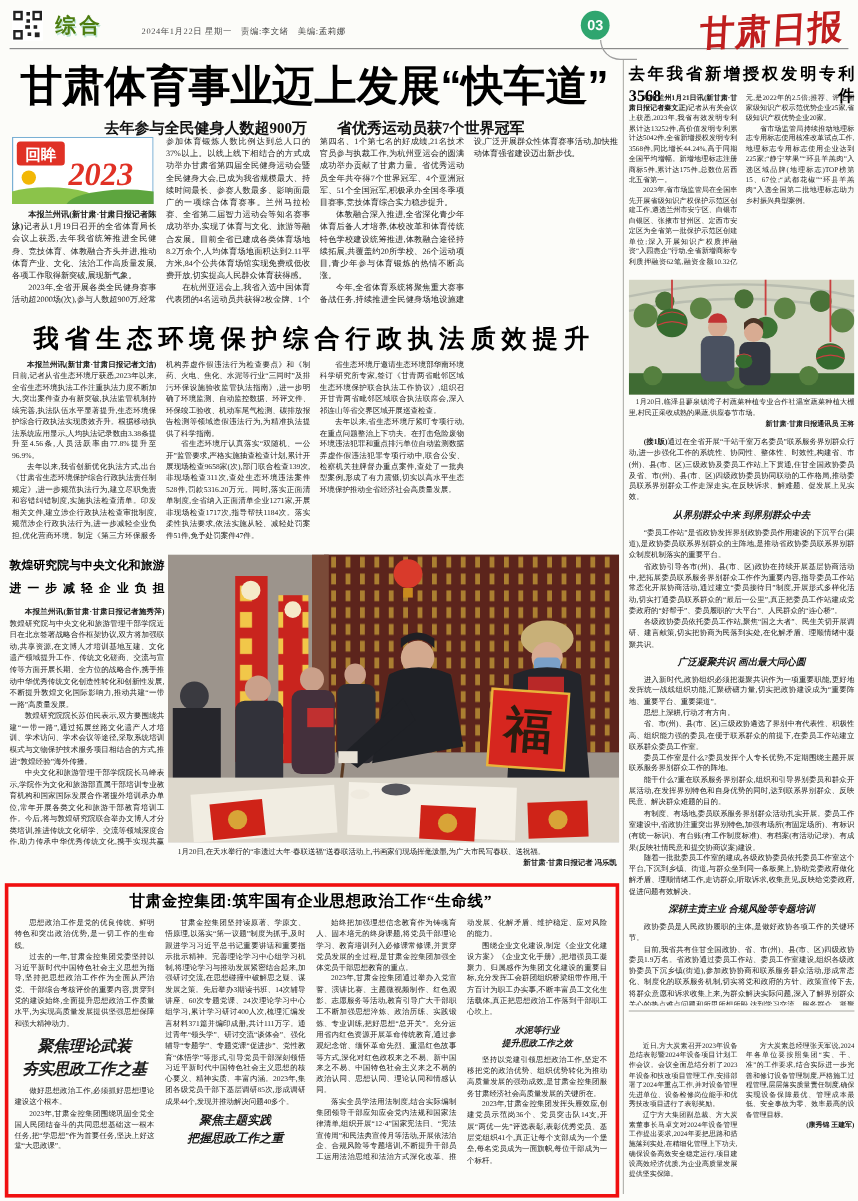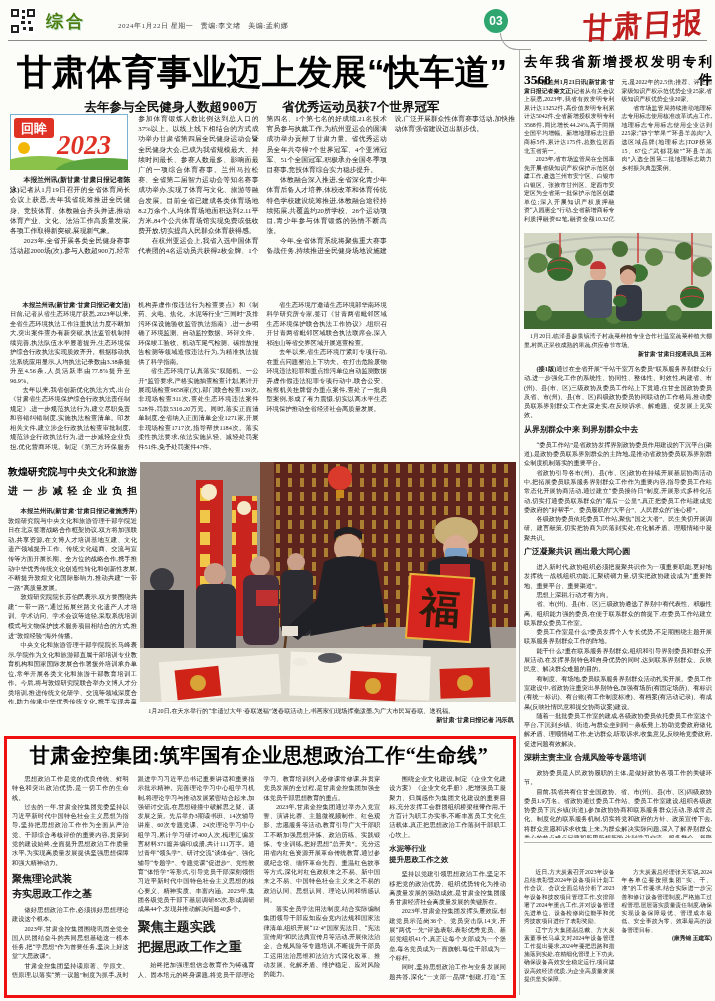--- a/index.html
+++ b/index.html
@@ -14,30 +14,30 @@
   .page-circle{width:24px;height:24px;border-radius:50%;background:#2fa56f;color:#fff;
         font-family:"Liberation Sans",sans-serif;font-weight:bold;font-size:12px;
         display:flex;align-items:center;justify-content:center;}
   .page-arc{width:30px;height:16px;border:1px solid #9c9c9c;border-top:none;border-right:none;
         border-radius:0 0 0 18px;}
   .masthead{font-family:"DejaVu Serif",serif;font-weight:bold;font-size:29px;color:#bf1e1e;
         transform:rotate(-3deg) skewX(-6deg);letter-spacing:1px;}
   
   .h-main{font-family:"Liberation Sans",sans-serif;font-weight:700;font-size:35px;
         text-align:center;letter-spacing:0;line-height:1.1;color:#000;}
-  .h-sub{font-family:Liberation Mono, monospace;font-weight:bold;font-size:12.5px;text-align:center;color:#111;}
+  .h-sub{font-family:Liberation Serif, serif;font-weight:bold;font-size:12.5px;text-align:center;color:#111;}
   .h-env{font-family:"Liberation Sans",sans-serif;font-weight:900;font-size:21px;text-align:center;letter-spacing:5px;color:#000;}
   .h-col{font-family:Liberation Serif, serif;font-weight:900;color:#000;}
   .jl{text-align:justify;text-align-last:justify;}
   
   .flow{text-align:justify;overflow:hidden;column-fill:auto;}
   .flow p{margin:0;text-indent:2em;}
   .intro{font-weight:bold;}
-  .sub{font-family:"Liberation Sans",sans-serif;font-weight:bold;text-align:left;text-indent:0 !important;
-       white-space:pre-line;margin:4px 0 !important;}
+  .sub{font-family:"Liberation Sans",sans-serif;font-weight:bold;text-align:center;text-indent:0 !important;
+       white-space:pre-line;margin:4px 0 !important;font-style:italic;}
   .sig{text-align:right;text-indent:0 !important;font-weight:bold;}
   .caption{font-size:6.2px;line-height:1.5;text-align:justify;}
   .vrule{border-left:1px solid #b5b5b0;}
   .hrule{border-top:1px solid #b5b5b0;}
   .redbox{border:3px solid #f01010;}
 </style>
 </head>
 <body>
 
 <div class="page">
@@ -81,20 +81,21 @@
         <text x="74" y="40" text-anchor="middle" font-size="27" font-weight="bold" font-style="italic" fill="#e03125">2023</text>
       </svg>
     </div>
     <p><b class="intro">本报兰州讯(新甘肃·甘肃日报记者陈泳)</b><span>记者从1月19日召开的全省体育局长会议上获悉,去年我省统筹推进全民健身、竞技体育、体教融合齐头并进,推动体育产业、文化、法治工作高质量发展,各项工作取得新突破,展现新气象。</span></p>
     <p>2023年,全省开展各类全民健身赛事活动超2000场(次),参与人数超900万,经常参加体育锻炼人数比例达到总人口的37%以上。以线上线下相结合的方式成功举办甘肃省第四届全民健身运动会暨全民健身大会,已成为我省规模最大、持续时间最长、参赛人数最多、影响面最广的一项综合体育赛事。兰州马拉松赛、全省第二届智力运动会等知名赛事成功举办,实现了体育与文化、旅游等融合发展。目前全省已建成各类体育场地8.2万余个,人均体育场地面积达到2.11平方米,84个公共体育场馆实现免费或低收费开放,切实提高人民群众体育获得感。</p>
     <p>在杭州亚运会上,我省入选中国体育代表团的4名运动员共获得2枚金牌、1个第四名、1个第七名的好成绩,21名技术官员参与执裁工作,为杭州亚运会的圆满成功举办贡献了甘肃力量。省优秀运动员全年共夺得7个世界冠军、4个亚洲冠军、51个全国冠军,积极承办全国冬季项目赛事,竞技体育综合实力稳步提升。</p>
     <p>体教融合深入推进,全省深化青少年体育后备人才培养,体校改革和体育传统特色学校建设统筹推进,体教融合途径持续拓展,共覆盖约20所学校、26个运动项目,青少年参与体育锻炼的热情不断高涨。</p>
     <p>今年,全省体育系统将聚焦重大赛事备战任务,持续推进全民健身场地设施建设,广泛开展群众性体育赛事活动,加快推动体育强省建设迈出新步伐。</p>
   </div>
 
+  <div class="abs h-env" style="left:8px;top:268px;width:508px">我省生态环境保护综合行政执法质效提升</div>
   <div class="abs flow" style="left:10px;top:300px;width:505px;height:157px;column-count:4;column-gap:8px;font-size:6.3px;line-height:1.5">
     <p><b class="intro">本报兰州讯(新甘肃·甘肃日报记者文洁)</b><span>日前,记者从省生态环境厅获悉,2023年以来,全省生态环境执法工作注重执法力度不断加大,突出案件查办有新突破,执法监管机制持续完善,执法队伍水平显著提升,生态环境保护综合行政执法实现质效齐升。根据移动执法系统应用显示,人均执法记录数由3.38条提升至4.56条,人员活跃率由77.8%提升至96.9%。</span></p>
     <p>去年以来,我省创新优化执法方式,出台《甘肃省生态环境保护综合行政执法责任制规定》,进一步规范执法行为,建立尽职免责和容错纠错制度,实施执法检查清单。印发相关文件,建立涉企行政执法检查审批制度,规范涉企行政执法行为,进一步减轻企业负担,优化营商环境。制定《第三方环保服务机构弄虚作假违法行为检查要点》和《制药、火电、焦化、水泥等行业“三同时”及排污环保设施验收监管执法指南》,进一步明确了环境监测、自动监控数据、环评文件、环保竣工验收、机动车尾气检测、碳排放报告检测等领域造假违法行为,为精准执法提供了科学指南。</p>
     <p>省生态环境厅认真落实“双随机、一公开”监管要求,严格实施抽查检查计划,累计开展现场检查9658家(次),部门联合检查139次,非现场检查311次,查处生态环境违法案件528件,罚款5316.20万元。同时,落实正面清单制度,全省纳入正面清单企业1271家,开展非现场检查1717次,指导帮扶1184次。落实柔性执法要求,依法实施从轻、减轻处罚案件51件,免予处罚案件47件。</p>
     <p>省生态环境厅邀请生态环境部华南环境科学研究所专家,签订《甘青两省毗邻区域生态环境保护联合执法工作协议》,组织召开甘青两省毗邻区域联合执法联席会,深入祁连山等省交界区域开展巡查检查。</p>
     <p>去年以来,省生态环境厅紧盯专项行动,在重点问题整治上下功夫。在打击危险废物环境违法犯罪和重点排污单位自动监测数据弄虚作假违法犯罪专项行动中,联合公安、检察机关挂牌督办重点案件,查处了一批典型案例,形成了有力震慑,切实以高水平生态环境保护推动全省经济社会高质量发展。</p>
   </div>
 
   <div class="abs" style="left:8px;top:463px;width:129px">
     <div class="h-col jl" style="font-size:9.8px;line-height:1.9">敦煌研究院与中央文化和旅游</div>
@@ -175,30 +176,30 @@
       <ellipse cx="160" cy="200" rx="8" ry="4" fill="#efeadf"></ellipse>
     </g>
   </svg>
   <div class="abs caption" style="left:142px;top:706px;width:372px">
     <div style="text-indent:1em">1月20日,在天水举行的“非遗过大年·春联送福”送春联活动上,书画家们现场挥毫泼墨,为广大市民写春联、送祝福。</div>
     <div class="sig">新甘肃·甘肃日报记者 冯乐凯</div>
   </div>
 
   <div class="abs redbox" style="left:4px;top:736px;width:506px;height:256px"></div>
   <div class="abs" style="left:12px;top:742px;width:494px">
-    <div class="h-col" style="font-size:20px;text-align:center;letter-spacing:.5px;margin-bottom:5px">甘肃金控集团:筑牢国有企业思想政治工作“生命线”</div>
+    <div class="h-col" style="font-size:13px;text-align:center;letter-spacing:.5px;margin-bottom:5px">甘肃金控集团:筑牢国有企业思想政治工作“生命线”</div>
     <div class="flow" style="height:212px;column-count:4;column-gap:9px;font-size:6.2px;line-height:1.5">
       <p>思想政治工作是党的优良传统、鲜明特色和突出政治优势,是一切工作的生命线。</p>
       <p>过去的一年,甘肃金控集团党委坚持以习近平新时代中国特色社会主义思想为指导,坚持把思想政治工作作为全面从严治党、干部综合考核评价的重要内容,贯穿到党的建设始终,全面提升思想政治工作质量水平,为实现高质量发展提供坚强思想保障和强大精神动力。</p>
-      <div class="sub" style="font-size:10px">聚焦理论武装
+      <div class="sub" style="font-size:13px">聚焦理论武装
 夯实思政工作之基</div>
       <p>做好思想政治工作,必须抓好思想理论建设这个根本。</p>
       <p>2023年,甘肃金控集团围绕巩固全党全国人民团结奋斗的共同思想基础这一根本任务,把“学思想”作为首要任务,坚决上好这堂“大思政课”。</p>
       <p>甘肃金控集团坚持读原著、学原文、悟原理,以落实“第一议题”制度为抓手,及时跟进学习习近平总书记重要讲话和重要指示批示精神。完善理论学习中心组学习机制,将理论学习与推动发展紧密结合起来,加强研讨交流,在思想碰撞中破解思之疑、谋发展之策。先后举办3期读书班、14次辅导讲座、60次专题党课、24次理论学习中心组学习,累计学习研讨400人次,梳理汇编发言材料371篇并编印成册,共计111万字。通过青年“领头学”、研讨交流“谈体会”、强化辅导“专题学”、专题党课“促进步”、党性教育“体悟学”等形式,引导党员干部深刻领悟习近平新时代中国特色社会主义思想的核心要义、精神实质、丰富内涵。2023年,集团各级党员干部下基层调研85次,形成调研成果44个,发现并推动解决问题40多个。</p>
-      <div class="sub" style="font-size:13px">聚焦主题实践
+      <div class="sub" style="font-size:10px">聚焦主题实践
 把握思政工作之重</div>
       <p>始终把加强理想信念教育作为铸魂育人、固本培元的终身课题,将党员干部理论学习、教育培训列入必修课常修课,并贯穿党员发展的全过程,是甘肃金控集团加强全体党员干部思想教育的重点。</p>
       <p>2023年,甘肃金控集团通过举办入党宣誓、演讲比赛、主题微视频制作、红色观影、志愿服务等活动,教育引导广大干部职工不断加强思想淬炼、政治历练、实践锻炼、专业训练,把好思想“总开关”。充分运用省内红色资源开展革命传统教育,通过参观纪念馆、缅怀革命先烈、重温红色故事等方式,深化对红色政权来之不易、新中国来之不易、中国特色社会主义来之不易的政治认同、思想认同、理论认同和情感认同。</p>
       <p>落实全员学法用法制度,结合实际编制集团领导干部应知应会党内法规和国家法律清单,组织开展“12·4”国家宪法日、“宪法宣传周”和民法典宣传月等活动,开展依法治企、合规风险等专题培训,不断提升干部员工运用法治思维和法治方式深化改革、推动发展、化解矛盾、维护稳定、应对风险的能力。</p>
       <p>围绕企业文化建设,制定《企业文化建设方案》《企业文化手册》,把增强员工凝聚力、归属感作为集团文化建设的重要目标,充分发挥工会群团组织桥梁纽带作用,千方百计为职工办实事,不断丰富员工文化生活载体,真正把思想政治工作落到干部职工心坎上。</p>
       <div class="sub" style="font-size:7.4px">水泥等行业
 提升思政工作之效</div>
       <p>坚持以党建引领思想政治工作,坚定不移把党的政治优势、组织优势转化为推动高质量发展的强劲成效,是甘肃金控集团服务甘肃经济社会高质量发展的关键所在。</p>
       <p>2023年,甘肃金控集团发挥头雁效应,创建党员示范岗36个、党员突击队14支,开展“两优一先”评选表彰,表彰优秀党员、基层党组织41个,真正让每个支部成为一个堡垒,每名党员成为一面旗帜,每位干部成为一个标杆。</p>
       <p>同时,坚持思想政治工作与业务发展同题共答,深化“一支部一品牌”创建,打造“五有”支部等一批特色党建品牌,推动支部战斗堡垒作用和党员先锋模范作用在稳增长、促发展、强改革、防风险中发挥积极效用。</p>

